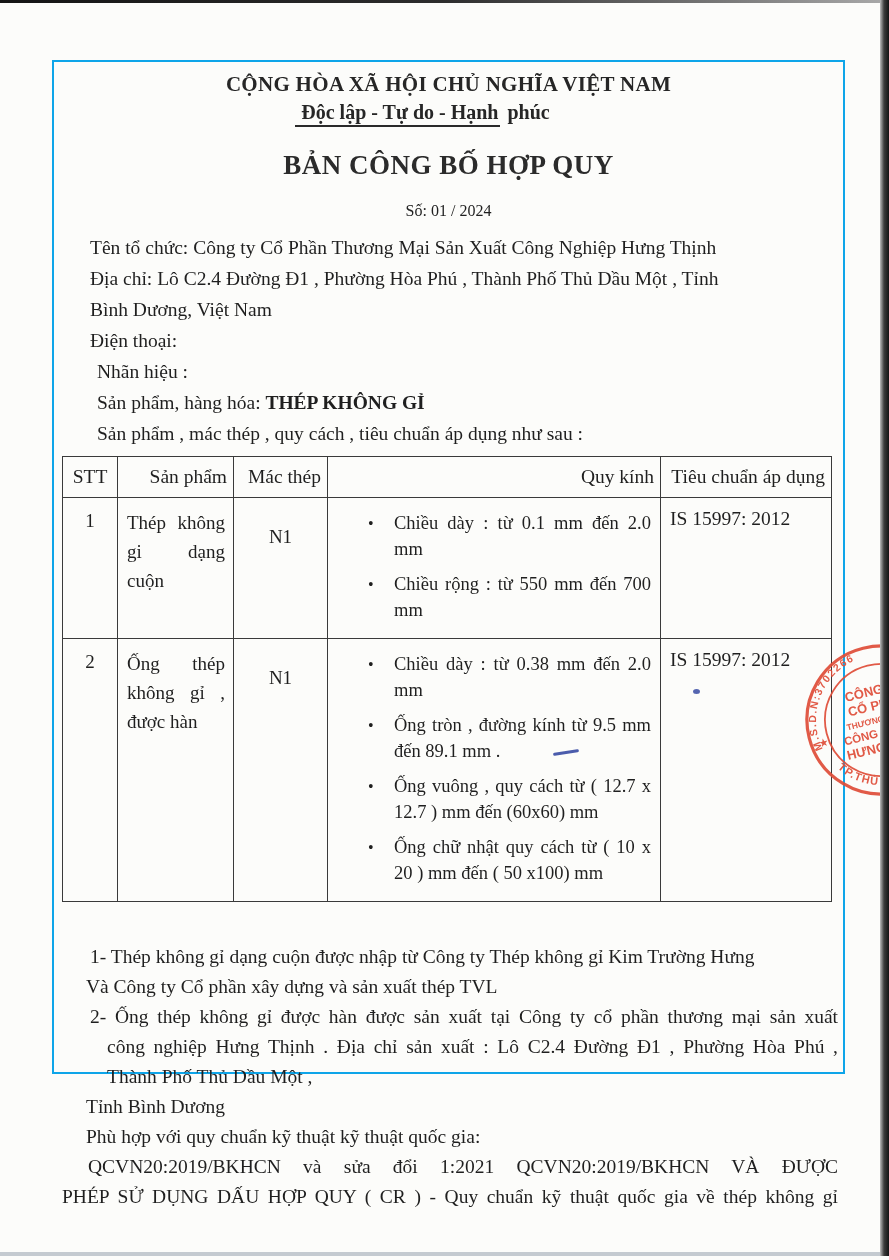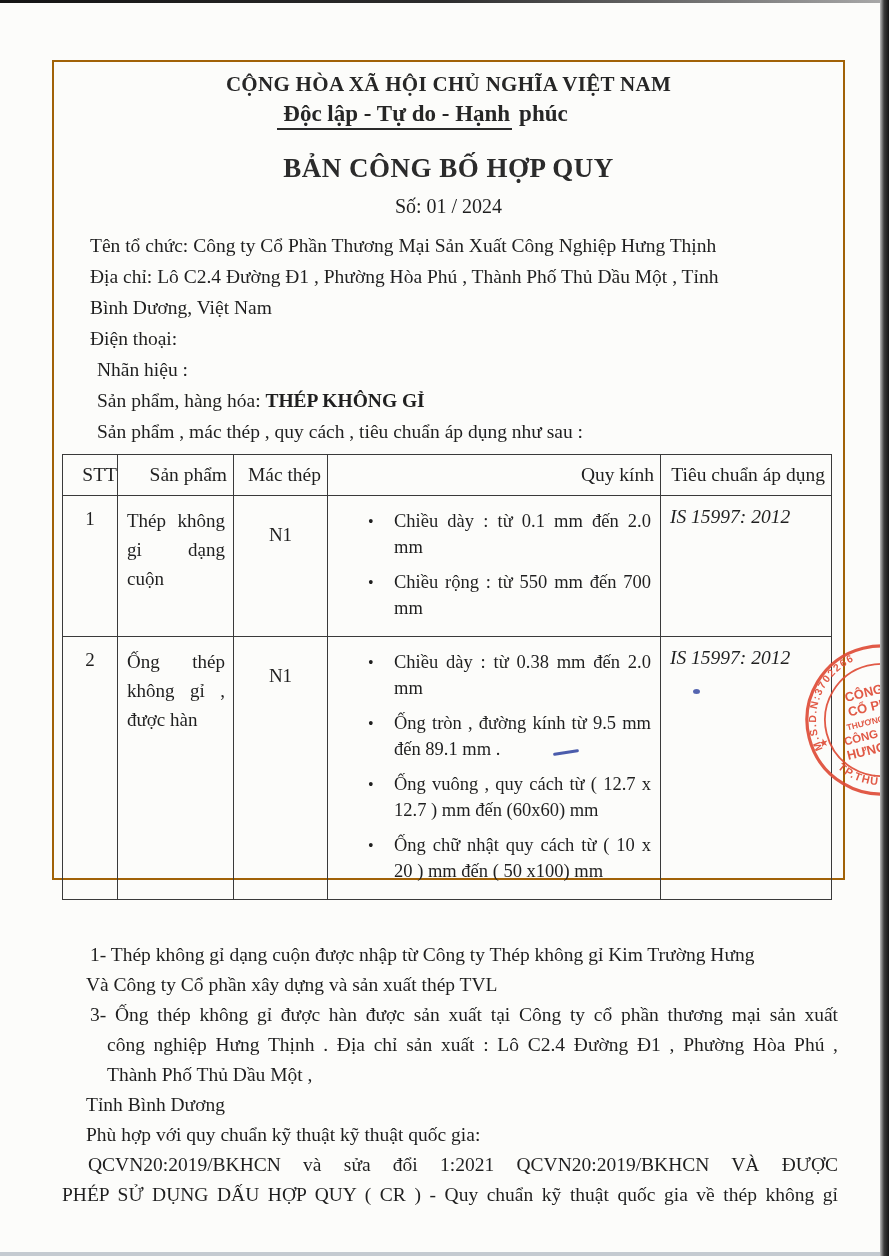--- a/index.html
+++ b/index.html
@@ -8,46 +8,46 @@
     background:#fcfcfa; color:#1f1f1f;
     font-family:"Liberation Serif","DejaVu Serif",serif;
   }
   
   .edge-top { position:absolute; top:0; left:0; width:100%; height:3px; z-index:30;
     background:linear-gradient(to right,#141414 0%,#2d2d2d 50%,#7a7a7a 82%,#aaaaaa 100%); }
   .edge-right { position:absolute; top:0; right:0; width:9px; height:1256px; z-index:40;
     background:linear-gradient(to right,#bdbdbd,#3c3c3c 45%,#131313); }
   .edge-bottom { position:absolute; left:0; top:1252px; width:100%; height:4px; background:#c4cad0; z-index:30; }
 
-  .frame { position:absolute; left:52px; top:60px; width:793px; height:820px;
-    border:2px solid #a16207; box-sizing:border-box; }
+  .frame { position:absolute; left:52px; top:60px; width:793px; height:1014px;
+    border:2px solid #0ea5e9; box-sizing:border-box; }
   .content { padding:10px 5px 0 36px; }
 
   .head-wrap { margin-left:-36px; margin-right:-5px; text-align:center; }
   .nat-title { font-weight:bold; font-size:21px; letter-spacing:.3px; color:#262626; }
-  .motto { font-weight:bold; font-size:23px; margin-top:4px; padding-right:52px; color:#262626; }
+  .motto { font-weight:bold; font-size:20px; margin-top:4px; padding-right:52px; color:#262626; }
   .motto-u { border-bottom:2px solid #2a2a2a; padding:0 2px 2px 6px; }
   .motto-tail { margin-left:7px; }
   .doc-title { font-weight:bold; font-size:27px; margin-top:26px; letter-spacing:.5px; color:#2b2b2b; }
-  .doc-num { font-size:20px; margin-top:11px;font-family:Liberation Serif, serif; }
+  .doc-num { font-size:16px; margin-top:21px;font-family:Liberation Serif, serif; }
 
   .info { margin-top:12px; font-size:19.5px; line-height:31px; }
   .indent6 { padding-left:7px; }
   .b { font-weight:bold; }
 
   table.spec { border-collapse:collapse; margin-left:-28px; margin-top:7px;
     width:769px; table-layout:fixed; }
   .spec th,.spec td { border:1.5px solid #3a3a3a; }
   .spec th { font-weight:normal; text-align:right; height:40px; padding:0 6px 0 9px; font-size:19.5px; }
-  .spec th.c { text-align:right; padding:0; }
+  .spec th.c { text-align:center; padding:0; }
   .cell-stt { text-align:center; vertical-align:top; padding-top:12px; font-size:19px; }
   .cell-sp  { vertical-align:top; padding:10px 8px 0 9px; text-align:justify; font-size:19px; line-height:29px; }
   .cell-mt  { text-align:center; vertical-align:top; padding-top:28px; font-size:19px; }
   .cell-qc  { vertical-align:top; padding:12px 6px 6px 0; }
-  .cell-tc  { vertical-align:top; padding:10px 4px 0 9px; font-size:19.5px;font-style:italic; }
+  .cell-tc  { vertical-align:top; padding:10px 4px 0 9px; font-size:19.5px; }
   .row1 { height:96px; } .row2 { height:235px; }
   ul.qc-list { margin:0; padding:0 0 0 40px; list-style:none; }
   .qc-list li { display:flex; margin-bottom:9px; font-size:18.5px; line-height:26px; }
   .blt { flex:none; width:26px; font-size:16px; padding-top:1px; }
   .blt-text { flex:1; display:block; text-align:justify; padding-right:3px; }
 
   .notes { margin-top:40px; font-size:19.5px; line-height:30px; }
   .ml17 { margin-left:17px; }
   .mlm4 { margin-left:-4px; }
   .jl { text-align:justify; text-align-last:justify; }
@@ -149,21 +149,21 @@
             </ul>
           </td>
           <td class="cell-tc">IS 15997: 2012</td>
         </tr>
       </tbody>
         </table>
 
       <div class="notes">
         <div>1- Thép không gỉ dạng cuộn được nhập từ Công ty Thép không gỉ Kim Trường Hưng</div>
         <div class="mlm4">Và Công ty Cổ phần xây dựng và sản xuất thép TVL</div>
-        <div class="jl" style="width:748px">3- Ống thép không gỉ được hàn được sản xuất tại Công ty cổ phần thương mại sản xuất</div>
+        <div class="jl" style="width:748px">2- Ống thép không gỉ được hàn được sản xuất tại Công ty cổ phần thương mại sản xuất</div>
         <div class="ml17 jl" style="width:731px">công nghiệp Hưng Thịnh . Địa chỉ sản xuất : Lô C2.4 Đường Đ1 , Phường Hòa Phú ,</div>
         <div class="ml17">Thành Phố Thủ Dầu Một ,</div>
         <div class="mlm4">Tỉnh Bình Dương</div>
         <div class="mlm4">Phù hợp với quy chuẩn kỹ thuật kỹ thuật quốc gia:</div>
         <div class="qcvn1 jl">QCVN20:2019/BKHCN và sửa đổi 1:2021 QCVN20:2019/BKHCN VÀ ĐƯỢC</div>
         <div class="qcvn2 jl">PHÉP SỬ DỤNG DẤU HỢP QUY ( CR ) - Quy chuẩn kỹ thuật quốc gia về thép không gỉ</div>
       </div>
 
     </div>
   </div>

